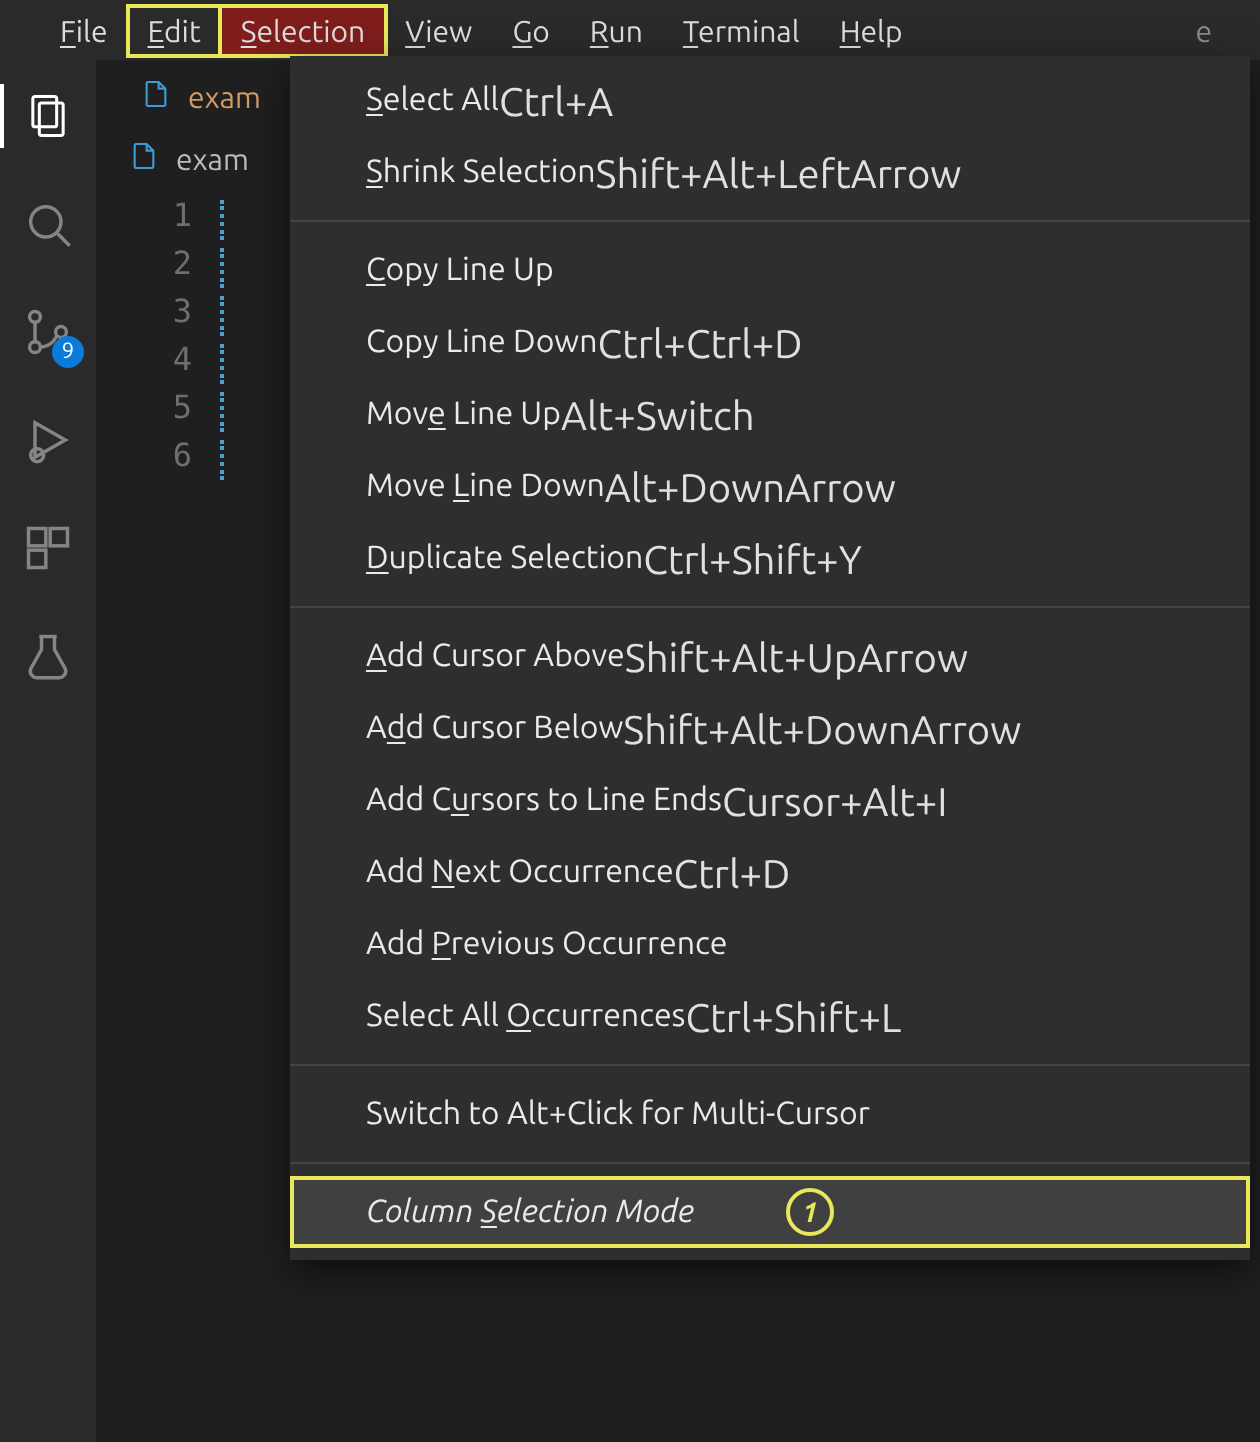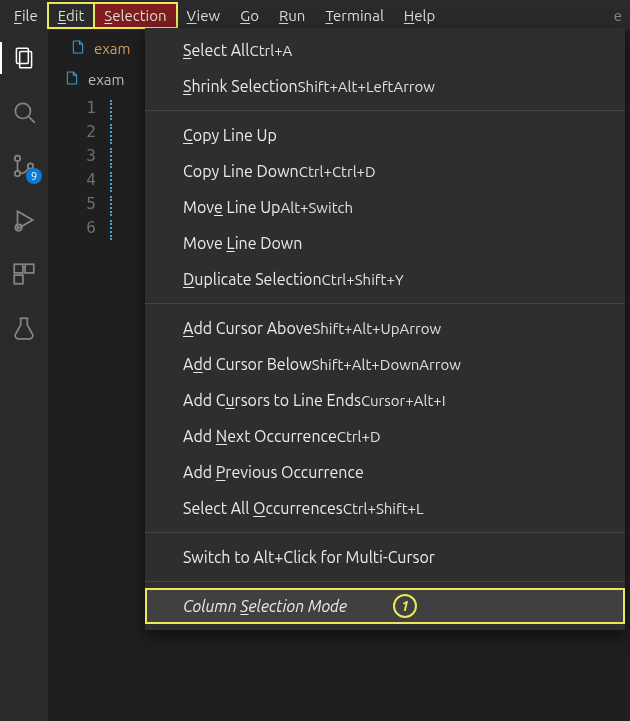--- a/index.html
+++ b/index.html
@@ -11,21 +11,21 @@
     color: #cccccc;
     position: relative;
   }
 
   
   .menubar {
     height: 30px;
     background: #2a2a2a;
     display: flex;
     align-items: center;
-    padding: 0 4px;
+    padding: 0 20px;
     font-size: 15px;
   }
   .menubar-item {
     padding: 4px 10px;
     color: #dcdcdc;
     cursor: pointer;
   }
   .menubar-item.open {
     background: #7f1d1d;
     outline: 2px solid #e8e85a;
@@ -147,21 +147,21 @@
     color: #eaeaea;
     z-index: 10;
   }
   .menuitem {
     display:flex; align-items:center;
     height: 36px;
     padding: 0 24px 0 38px;
     cursor: pointer;
   }
   .menuitem .label {}
-  .menuitem .accel { color: #e0e0e0; font-size: 15px; }
+  .menuitem .accel { color: #e0e0e0; font-size: 20px; }
   .menu-sep {
     height: 1px;
     margin: 6px 0;
     background: #444;
   }
   .menuitem.highlight {
     background: #404040;
     outline: 2px solid #e8e85a;
     outline-offset: -2px;
     position: relative;
@@ -297,20 +297,21 @@
     <div class="menuitem">
       <span class="label">Copy Line Down</span>
       <span class="accel">Ctrl+Ctrl+D</span>
     </div>
     <div class="menuitem">
       <span class="label">Mov<span class="mn">e</span> Line Up</span>
       <span class="accel">Alt+Switch</span>
     </div>
     <div class="menuitem">
       <span class="label">Move <span class="mn">L</span>ine Down</span>
+      <span class="accel">Alt+DownArrow</span>
     </div>
     <div class="menuitem">
       <span class="label"><span class="mn">D</span>uplicate Selection</span>
       <span class="accel">Ctrl+Shift+Y</span>
     </div>
     <div class="menu-sep"></div>
     <div class="menuitem">
       <span class="label"><span class="mn">A</span>dd Cursor Above</span>
       <span class="accel">Shift+Alt+UpArrow</span>
     </div>

